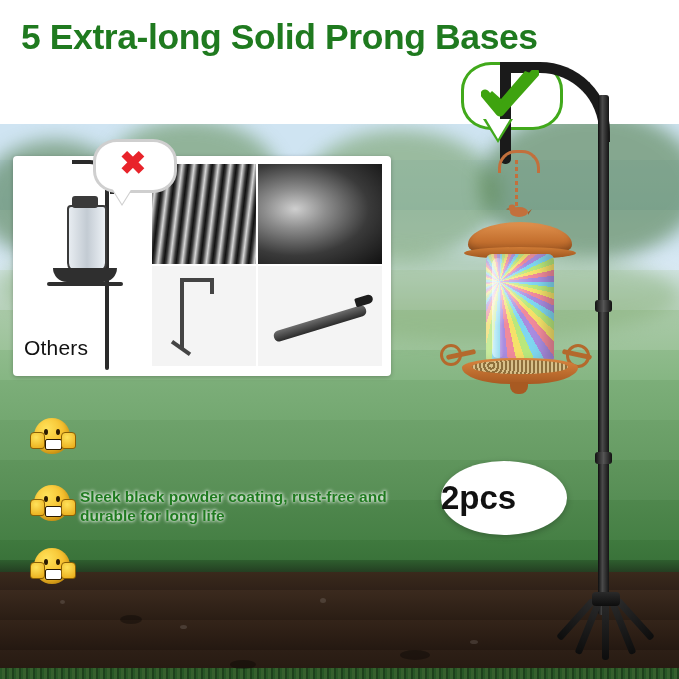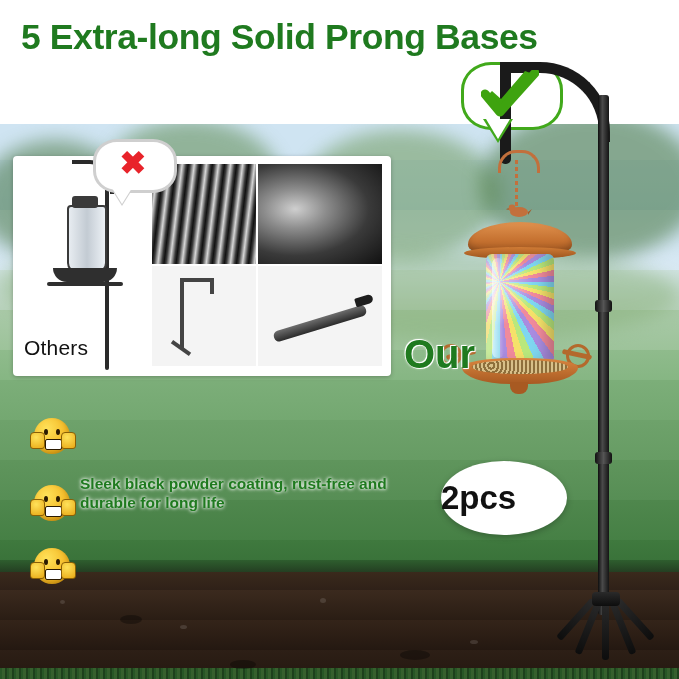--- a/index.html
+++ b/index.html
@@ -584,41 +584,40 @@
   <div class="feeder-tube"></div>
   <div class="feeder-tube-shine"></div>
   <div class="feeder-ring-l"></div>
   <div class="feeder-ring-r"></div>
   <div class="feeder-perch-l"></div>
   <div class="feeder-perch-r"></div>
   <div class="feeder-basetray"></div>
   <div class="feeder-seed"></div>
   <div class="feeder-bottom-knob"></div>
 
-  <div class="our-label">Our</div>
 
   <div class="pcs-badge"></div>
   <div class="pcs-text">2pcs</div>
 
   <div class="bullet" style="left:34px; top:418px;">
     <div class="bullet-eye" style="left:10px; top:11px;"></div>
     <div class="bullet-eye" style="left:22px; top:11px;"></div>
     <div class="bullet-mouth" style="left:11px; top:21px;"></div>
     <div class="bullet-thumb" style="left:-4px; top:14px;"></div>
     <div class="bullet-thumb" style="left:27px; top:14px;"></div>
   </div>
 
   <div class="bullet" style="left:34px; top:485px;">
     <div class="bullet-eye" style="left:10px; top:11px;"></div>
     <div class="bullet-eye" style="left:22px; top:11px;"></div>
     <div class="bullet-mouth" style="left:11px; top:21px;"></div>
     <div class="bullet-thumb" style="left:-4px; top:14px;"></div>
     <div class="bullet-thumb" style="left:27px; top:14px;"></div>
   </div>
-  <div class="feature-text" style="left:80px; top:474px; width:336px;">Sleek black powder coating, rust-free and durable for long life</div>
+  <div class="feature-text" style="left:80px; top:487px; width:336px;">Sleek black powder coating, rust-free and durable for long life</div>
 
   <div class="bullet" style="left:34px; top:548px;">
     <div class="bullet-eye" style="left:10px; top:11px;"></div>
     <div class="bullet-eye" style="left:22px; top:11px;"></div>
     <div class="bullet-mouth" style="left:11px; top:21px;"></div>
     <div class="bullet-thumb" style="left:-4px; top:14px;"></div>
     <div class="bullet-thumb" style="left:27px; top:14px;"></div>
   </div>
 
 </div>

